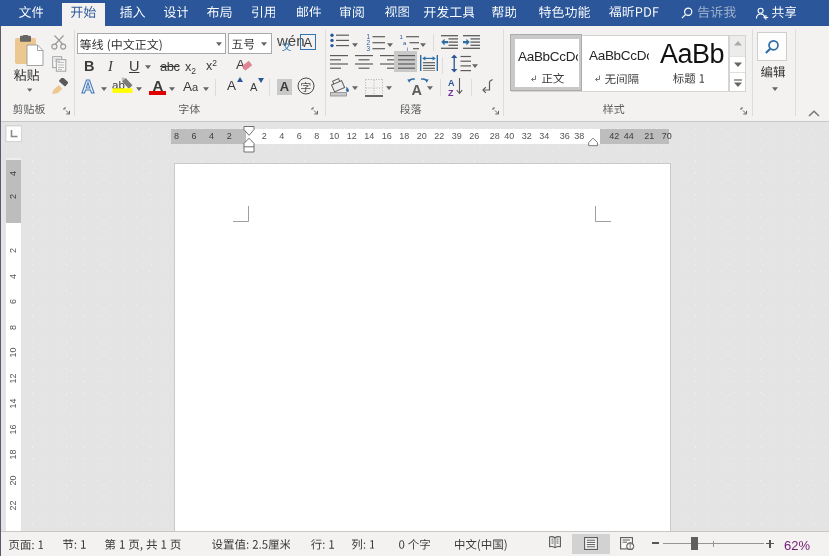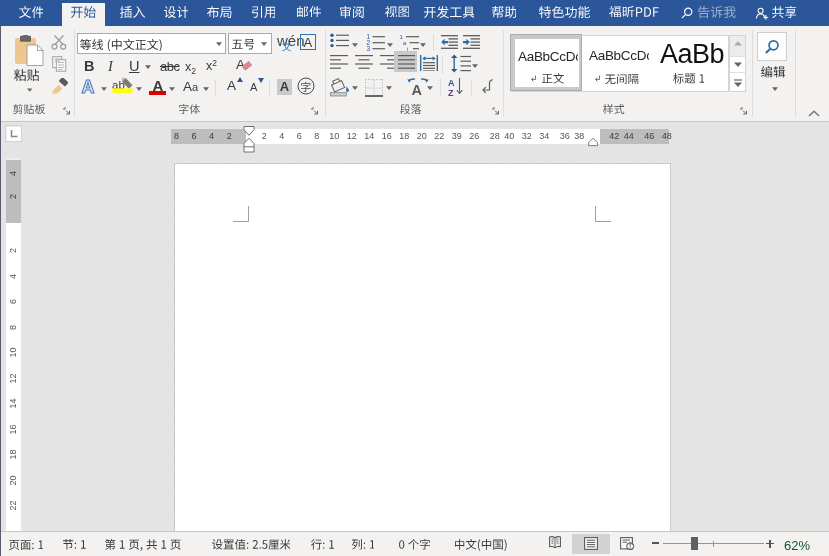--- a/index.html
+++ b/index.html
@@ -468,22 +468,22 @@
 <div class="abs" style="left:518.8px;top:131px;width:16px;height:11px;font-size:9px;color:#555;text-align:center">32</div>
 <div class="abs" style="left:536.3px;top:131px;width:16px;height:11px;font-size:9px;color:#555;text-align:center">34</div>
 <div class="abs" style="left:553.8px;top:131px;width:16px;height:11px;font-size:9px;color:#555;text-align:right">36</div>
 <div class="abs" style="left:571.3px;top:131px;width:16px;height:11px;font-size:9px;color:#555;text-align:center">38</div>
 <div class="abs" style="left:221.2px;top:131px;width:16px;height:11px;font-size:9px;color:#3c3c3c;text-align:center">2</div>
 <div class="abs" style="left:203.6px;top:131px;width:16px;height:11px;font-size:9px;color:#3c3c3c;text-align:center">4</div>
 <div class="abs" style="left:186.0px;top:131px;width:16px;height:11px;font-size:9px;color:#3c3c3c;text-align:center">6</div>
 <div class="abs" style="left:168.4px;top:131px;width:16px;height:11px;font-size:9px;color:#3c3c3c;text-align:center">8</div>
 <div class="abs" style="left:606.3px;top:131px;width:16px;height:11px;font-size:9px;color:#3c3c3c;text-align:center">42</div>
 <div class="abs" style="left:623.8px;top:131px;width:16px;height:11px;font-size:9px;color:#3c3c3c;text-align:left">44</div>
-<div class="abs" style="left:641.3px;top:131px;width:16px;height:11px;font-size:9px;color:#3c3c3c;text-align:center">46</div>
-<div class="abs" style="left:658.8px;top:131px;width:16px;height:11px;font-size:9px;color:#3c3c3c;text-align:center">48</div>
+<div class="abs" style="left:641.3px;top:131px;width:16px;height:11px;font-size:9px;color:#3c3c3c;text-align:center">21</div>
+<div class="abs" style="left:658.8px;top:131px;width:16px;height:11px;font-size:9px;color:#3c3c3c;text-align:center">70</div>
 <svg class="abs" style="left:242.5px;top:125.5px" width="12" height="27" viewBox="0 0 12 27">
 <path d="M1 0.5 H11 V3.6 L6 9.3 L1 3.6 Z" fill="#fff" stroke="#707070"></path>
 <path d="M6 12.2 L11 17.4 V26 H1 V17.4 Z" fill="#fff" stroke="#707070"></path>
 <line x1="1" y1="20.8" x2="11" y2="20.8" stroke="#707070"></line>
   </svg>
 <svg class="abs" style="left:588px;top:136.5px" width="11" height="10" viewBox="0 0 12 10">
 <path d="M5.5 0.8 L10.3 5.6 V9 H0.7 V5.6 Z" fill="#fff" stroke="#707070"></path>
   </svg>
 <div class="abs" style="left:5px;top:125px;width:17px;height:17px;background:#ececec;border:1px solid #d4d4d4"></div>
 <div class="abs" style="left:6.5px;top:126.5px;width:14px;height:14px;background:#fdfdfd"></div>
@@ -561,13 +561,13 @@
     </g>
 <circle cx="10.2" cy="9.2" r="3.6" fill="#fbfbfb" stroke="#595959" stroke-width="1"></circle>
 <path d="M7.2 8.2 A 3.6 3.6 0 0 1 13.2 8.2 M6.9 10.2 A 3.6 3.6 0 0 0 13.5 10.2 M10.2 5.6 V12.8" fill="none" stroke="#595959" stroke-width="0.7"></path>
   </svg>
 <div class="abs" style="left:652px;top:542.3px;width:6.5px;height:2px;background:#555"></div>
 <div class="abs" style="left:663px;top:543px;width:101px;height:1px;background:#949494"></div>
 <div class="abs" style="left:713px;top:540.5px;width:1px;height:6px;background:#949494"></div>
 <div class="abs" style="left:690.5px;top:536.5px;width:7px;height:13px;background:#5f5f5f"></div>
 <div class="abs" style="left:765.6px;top:542.6px;width:8px;height:1.9px;background:#555"></div>
 <div class="abs" style="left:768.7px;top:539.5px;width:1.9px;height:8px;background:#555"></div>
-<div class="abs" style="left:784px;top:537.5px;width:32px;height:14px;font-size:13px;color:#14532d">62%</div>
+<div class="abs" style="left:784px;top:537.5px;width:32px;height:14px;font-size:13px;color:#701a75">62%</div>
 <div class="abs" style="left:0;top:26px;width:1px;height:530px;background:#5a5a6a"></div>
 </body></html>

